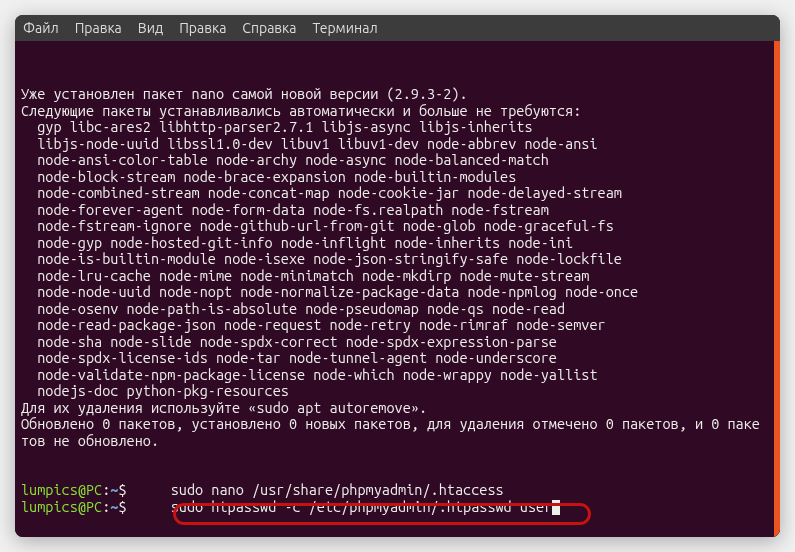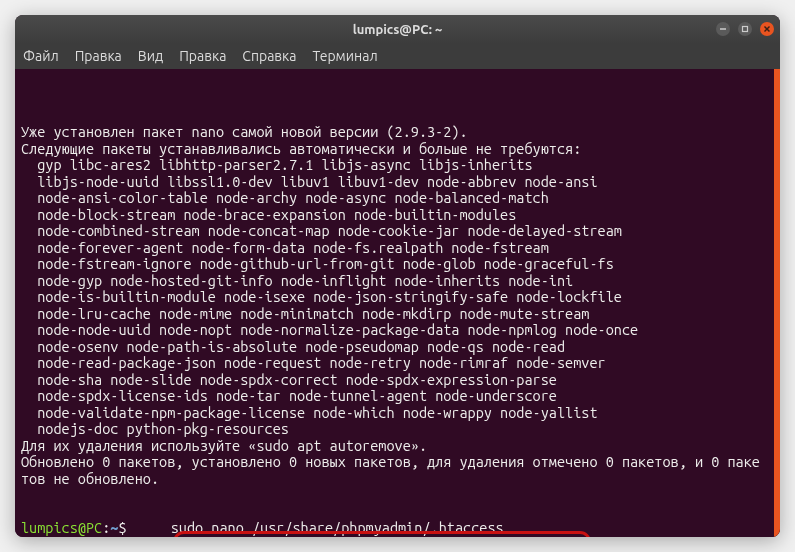--- a/index.html
+++ b/index.html
@@ -61,21 +61,21 @@
       align-items: center;
       padding: 0 8px;
       gap: 16px;
       color: #dcdcdc;
       font-size: 14px;
     }
     .menu-item { cursor: pointer; }
     .terminal-body {
       flex: 1;
       background: #300a24;
-      padding: 22px 6px;
+      padding: 12px 6px;
       font-family: "Ubuntu Mono", "DejaVu Sans Mono", monospace;
       font-size: 14.5px;
       line-height: 16.5px;
       color: #eeeeec;
       white-space: pre;
       overflow: hidden;
       position: relative;
       border-right: 6px solid #e95420;
     }
     .line { white-space: pre-wrap; word-break: break-all; }
@@ -93,41 +93,20 @@
       position: absolute;
       border: 3px solid #c81111;
       border-radius: 18px;
       pointer-events: none;
     }
   </style>
 </head>
 <body>
 
 <div class="window">
-  <div class="titlebar">
-    <span>lumpics@PC: ~</span>
-    <div class="window-controls">
-      <div class="win-btn win-min">
-        <svg width="8" height="8" viewBox="0 0 8 8">
-            <line x1="1" y1="4" x2="7" y2="4" stroke="#ccc" stroke-width="1.5"></line>
-          </svg>
-      </div>
-      <div class="win-btn win-max">
-        <svg width="8" height="8" viewBox="0 0 8 8">
-            <rect x="1.5" y="1.5" width="5" height="5" fill="none" stroke="#ccc" stroke-width="1.2"></rect>
-          </svg>
-      </div>
-      <div class="win-btn win-close">
-        <svg width="8" height="8" viewBox="0 0 8 8">
-            <line x1="1.5" y1="1.5" x2="6.5" y2="6.5" stroke="#3a1e14" stroke-width="1.5"></line>
-            <line x1="6.5" y1="1.5" x2="1.5" y2="6.5" stroke="#3a1e14" stroke-width="1.5"></line>
-          </svg>
-      </div>
-    </div>
-  </div>
 
   <div class="menubar">
     <span class="menu-item">Файл</span>
     <span class="menu-item">Правка</span>
     <span class="menu-item">Вид</span>
     <span class="menu-item">Правка</span>
     <span class="menu-item">Справка</span>
     <span class="menu-item">Терминал</span>
   </div>
 

